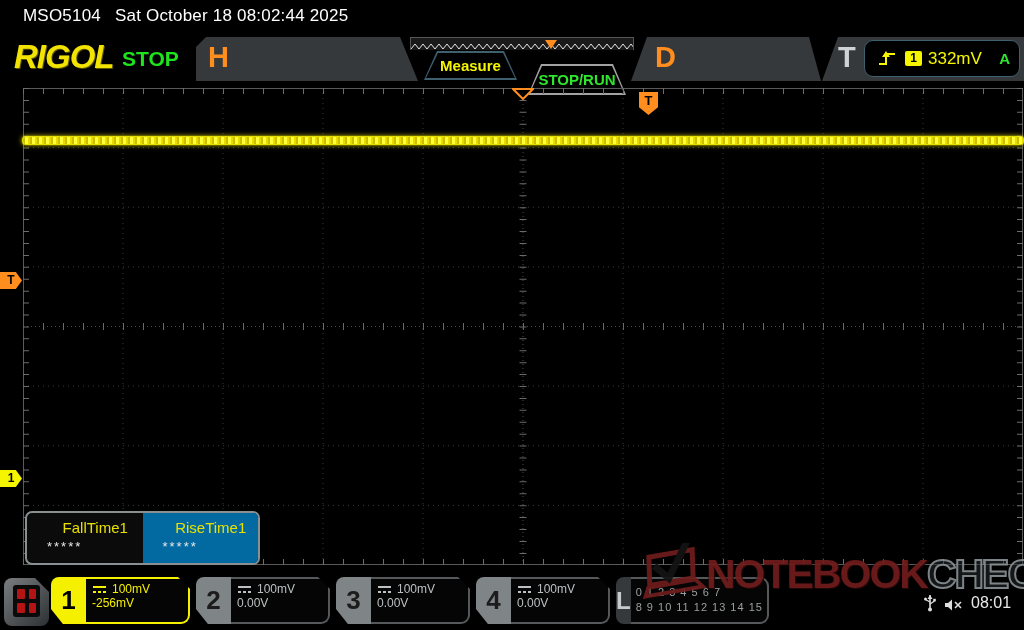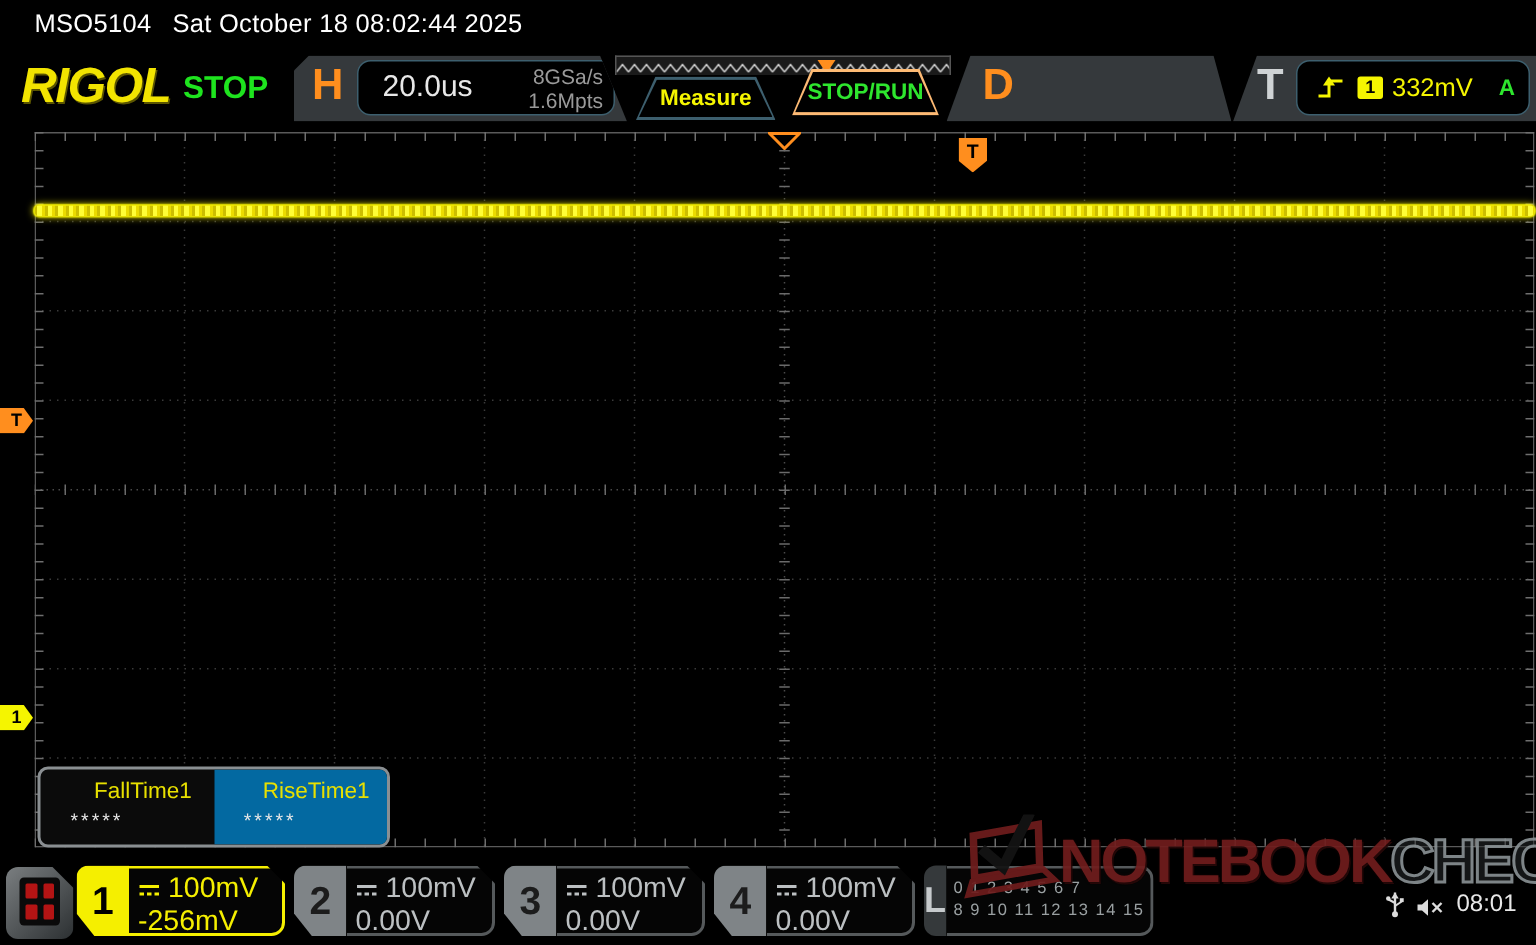--- a/index.html
+++ b/index.html
@@ -35,21 +35,21 @@
                  border-left:6px solid transparent; border-right:6px solid transparent;
                  border-top:9px solid #ff8e1e; }
 
   .tab-btn { display:flex; align-items:center; justify-content:center;
              clip-path:polygon(13px 0,calc(100% - 13px) 0,100% 100%,0 100%); }
   .tab-btn .in { position:absolute; inset:2px; background:#000; display:flex;
              align-items:center; justify-content:center;
              clip-path:polygon(12px 0,calc(100% - 12px) 0,100% 100%,0 100%); }
   #measure-btn { left:424px; top:51px; width:93px; height:29px; background:#3d5f6e; }
   #measure-btn .lbl { position:relative; color:#f5f500; font-weight:bold; font-size:15px; }
-  #stoprun-btn { left:528px; top:46px; width:98px; height:31px; background:#fdba74; }
+  #stoprun-btn { left:528px; top:64px; width:98px; height:31px; background:#a3a3a3; }
   #stoprun-btn .lbl { position:relative; color:#2ee62e; font-weight:bold; font-size:15px; }
 
   #d-panel { left:631px; top:37px; width:190px; height:44px;
              clip-path:polygon(16px 0,calc(100% - 12px) 0,100% 100%,0 100%); }
   #d-inner { left:58px; top:3px; width:124px; height:37px; }
   #d-value { position:absolute; left:12px; top:6px; color:#d8d8d8; font-size:20px; }
 
   #t-panel { left:822px; top:37px; width:202px; height:44px;
              clip-path:polygon(16px 0,100% 0,100% 100%,0 100%); }
   #t-inner { left:42px; top:3px; width:156px; height:37px; display:flex;
@@ -100,21 +100,21 @@
   #menu-btn .pad { position:absolute; inset:7px 9px 9px 9px; background:#0a0a0a;
                    border-radius:3px; display:grid;
                    grid-template-columns:1fr 1fr; gap:4px; padding:4px; }
   #menu-btn .sq { background:#b41414; border-radius:1px; }
 
   .ch-panel { top:577px; height:47px; display:flex; }
   .ch-tab { width:35px; display:flex; align-items:center; justify-content:center;
             font-weight:bold; font-size:26px; border-radius:8px 0 0 8px;
             clip-path:polygon(0 0,100% 0,100% 100%,34% 100%,0 68%,0 0); }
   .ch-box { flex:1; background:#050505; border:2px solid #55595b; border-left:none;
-            border-radius:0 9px 9px 0; padding:3px 8px 0 6px; font-size:19px;
+            border-radius:0 9px 9px 0; padding:3px 8px 0 6px; font-size:12px;
             clip-path:polygon(0 0,calc(100% - 12px) 0,100% 12px,100% 100%,0 100%); }
   .ch-row1 { display:flex; align-items:center; gap:5px; }
   .ch-row2 { text-align:left; }
   .ch-active .ch-tab { background:#f5ef00; color:#000; }
   .ch-active .ch-box { border-color:#f5ef00; color:#f5ef00; }
   .ch-inactive .ch-tab { background:#7f8487; color:#1c1c1c; }
   .ch-inactive .ch-box { color:#bcc0c2; }
   #ch1-panel { left:51px;  width:139px; }
   #ch2-panel { left:196px; width:134px; }
   #ch3-panel { left:336px; width:134px; }
@@ -147,27 +147,20 @@
 
 <div id="statusbar" class="abs">
   <span>MSO5104</span><span>Sat October 18 08:02:44 2025</span>
 </div>
 
 <div id="brand" class="abs">RIGOL</div>
 <div id="mode" class="abs">STOP</div>
 
 <div id="h-panel" class="abs hpanel">
   <div class="panel-letter orange" style="left:12px;">H</div>
-  <div id="h-inner" class="inner-box">
-    <div id="h-timebase">20.0us</div>
-    <div class="h-rates">
-      <div>8GSa/s</div>
-      <div>1.6Mpts</div>
-    </div>
-  </div>
 </div>
 
 <div id="wavebar" class="abs">
   <svg width="222" height="11">
     <defs>
       <pattern id="zz" width="8" height="11" patternUnits="userSpaceOnUse">
         <path d="M0 8 L4 3 L8 8" stroke="#e6e6e6" stroke-width="1" fill="none"></path>
       </pattern>
     </defs>
     <rect width="222" height="11" fill="url(#zz)"></rect>

